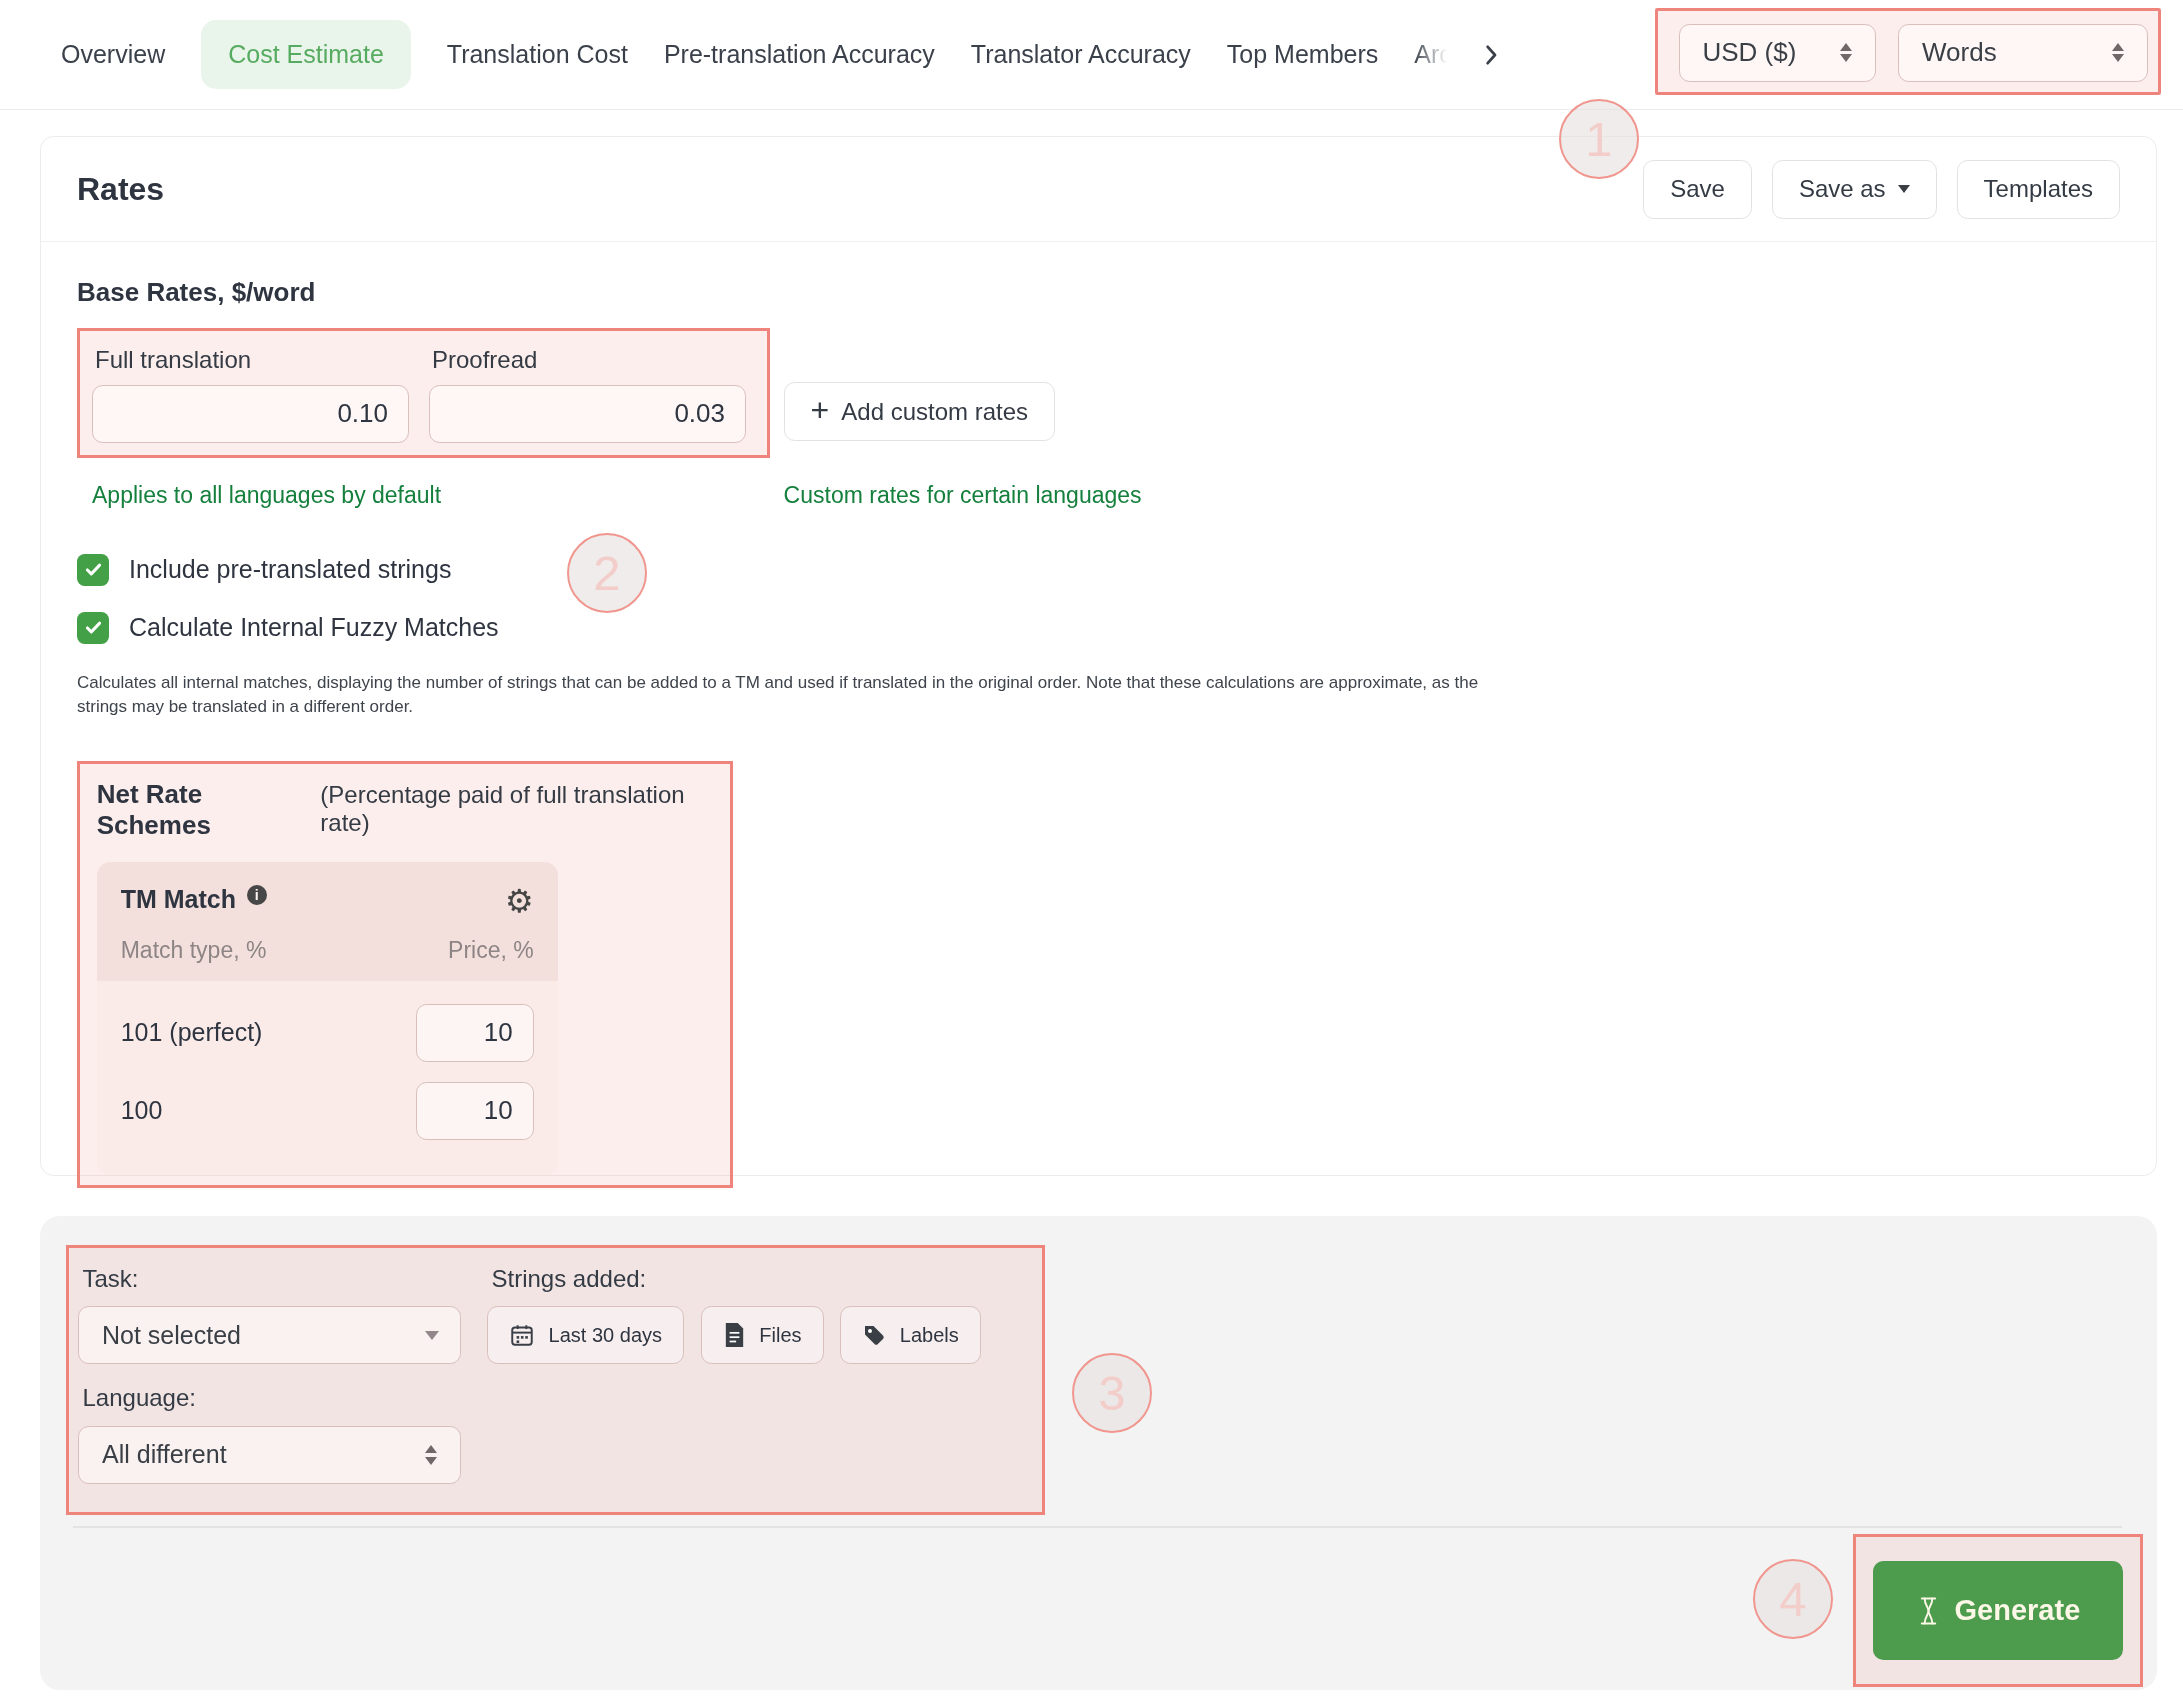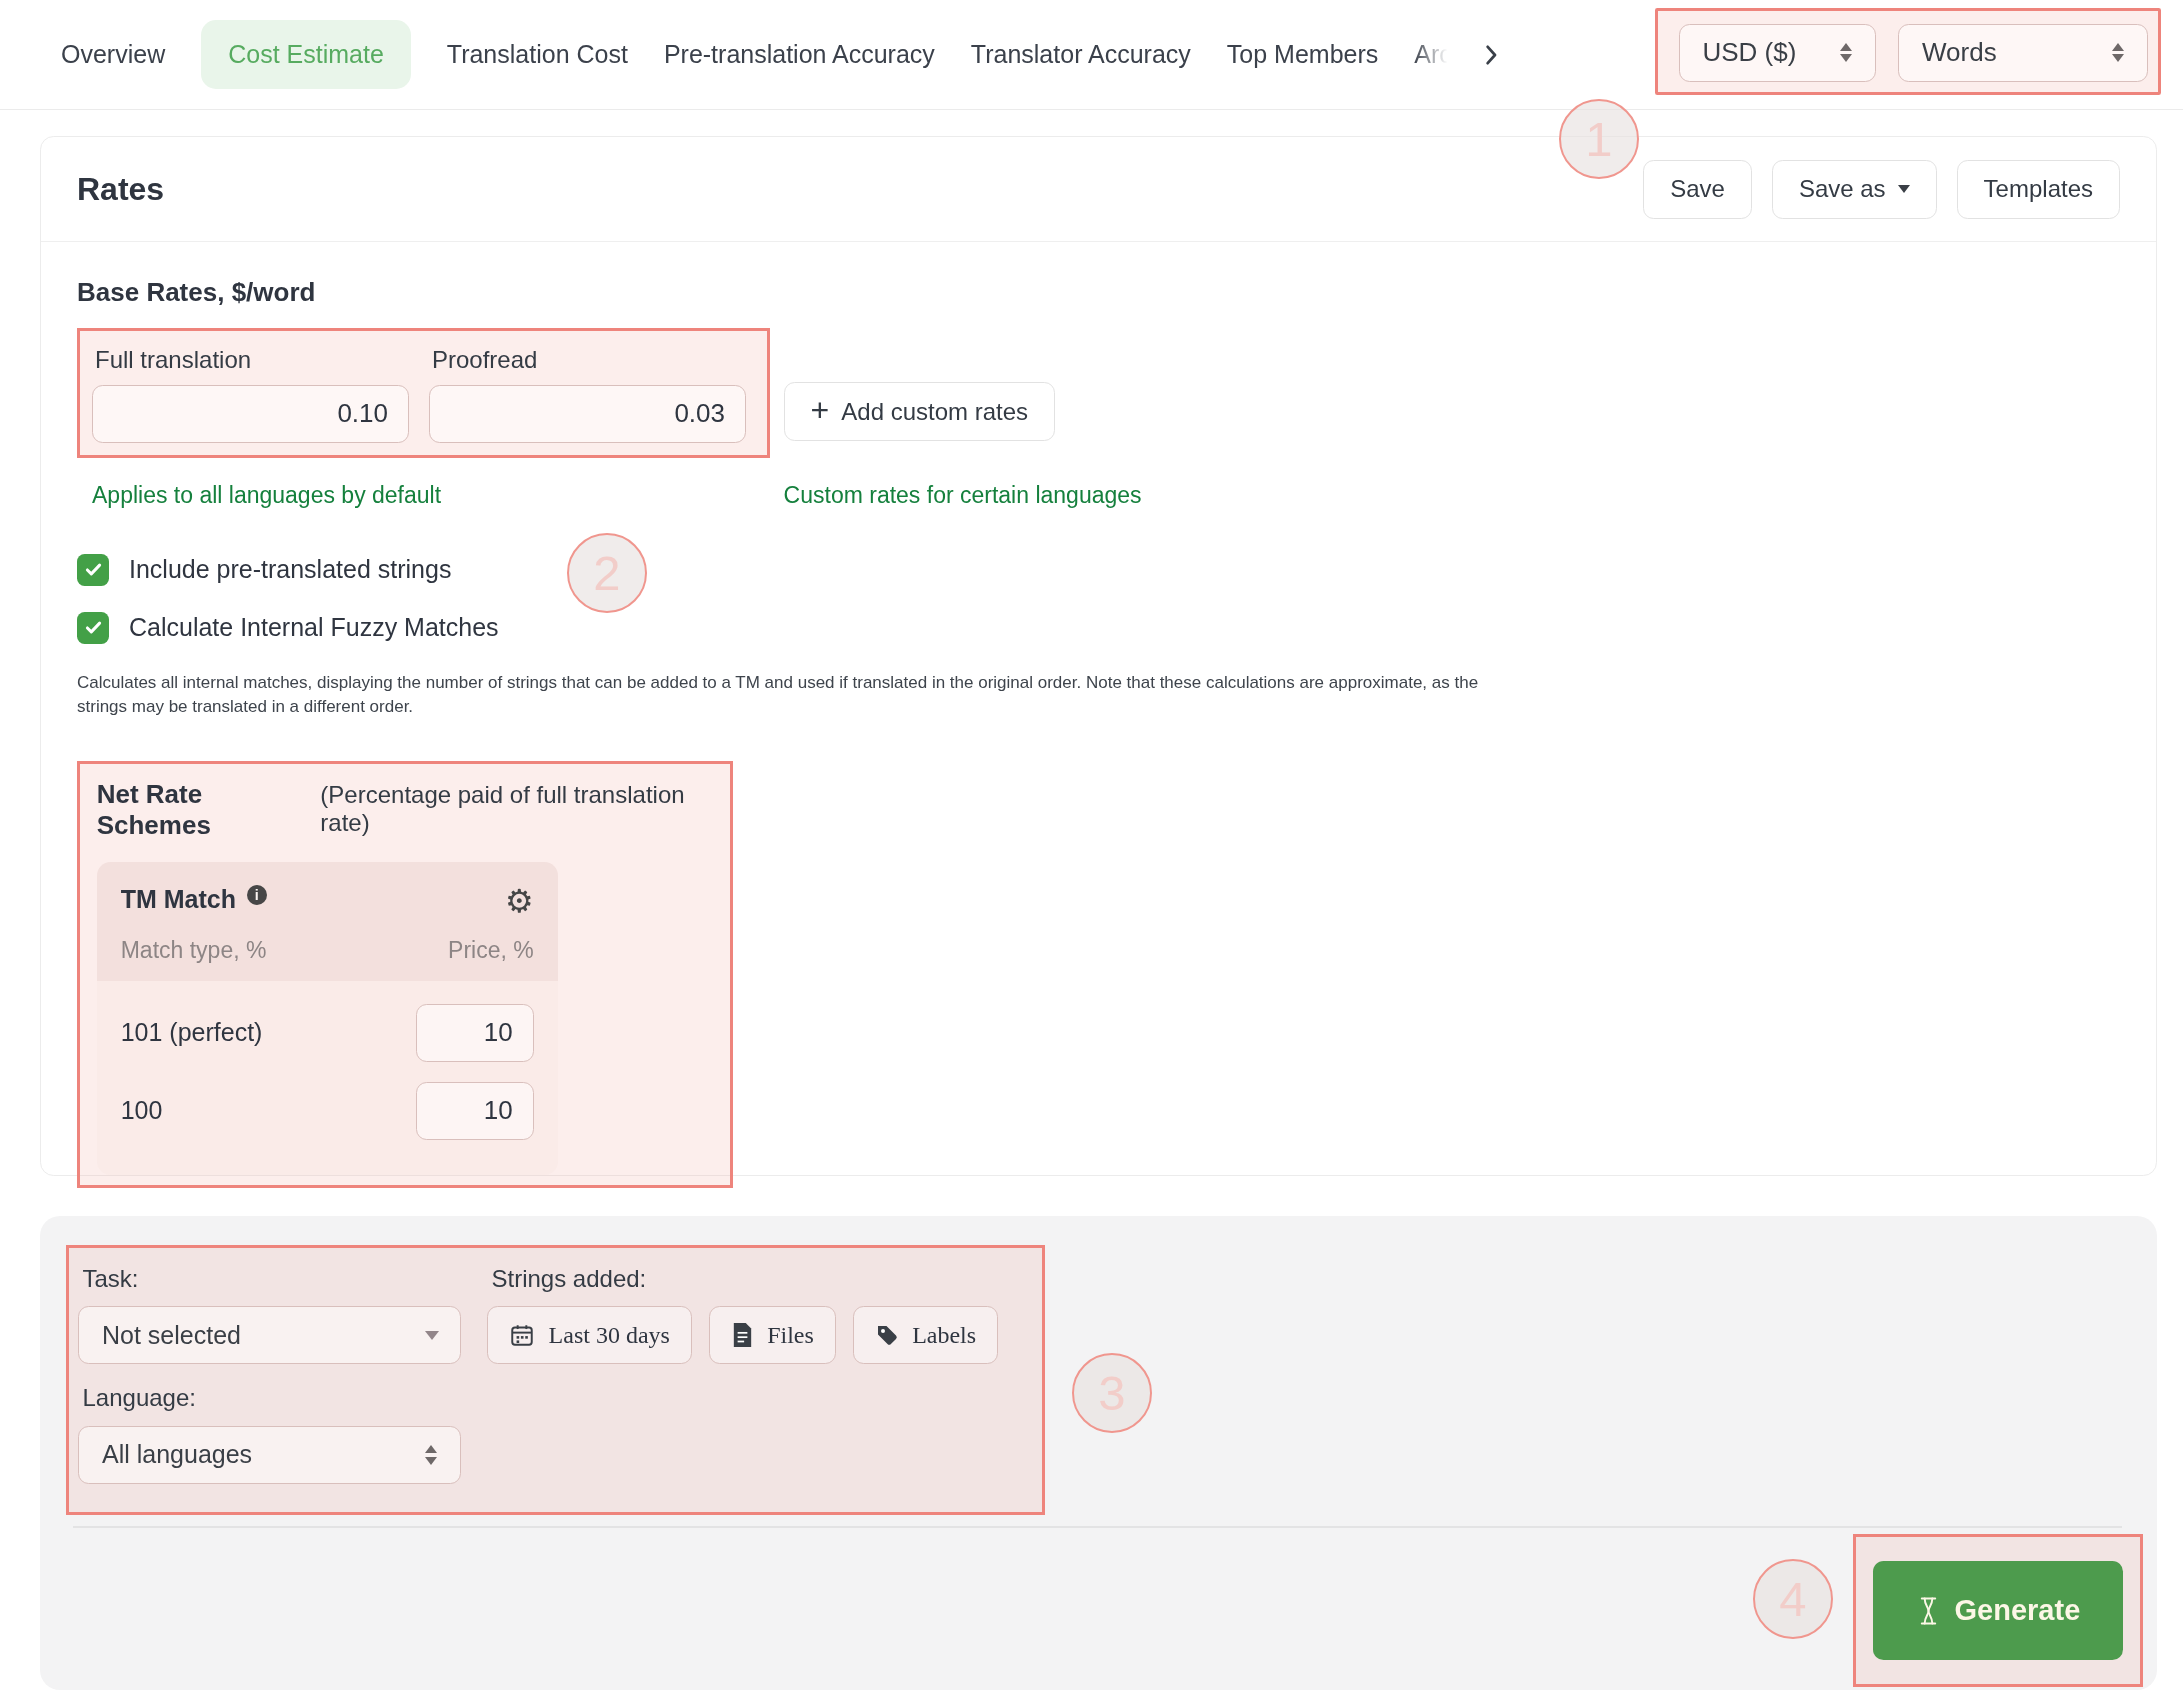--- a/index.html
+++ b/index.html
@@ -93,22 +93,22 @@
   
   .graypanel { position:absolute; left:40px; top:1216px; width:2117px; height:474px;
     background:#f3f3f4; border-radius:20px; }
   .task-box { position:absolute; left:26px; top:29px; width:979px; height:270px; padding:9px 15px 18px 9px; }
   .trow { display:flex; gap:26px; }
   .tlabel { font-size:24px; color:#343b44; margin:7.6px 0 13.6px 4.5px; }
   .task-select { width:383px; height:58px; }
   .task-select .sel-label { font-size:25px; }
   .filters { display:flex; gap:16.7px; }
   .fbtn { height:58px; padding:0 21px; border:1.5px solid #d9bfbc; background:rgba(255,255,255,0.42);
-    border-radius:10.6px; display:flex; align-items:center; gap:13.6px; font-size:24px; color:#2f3540;
-    cursor:pointer; font-family:Liberation Serif, serif; }
+    border-radius:10.6px; display:flex; align-items:center; gap:13.6px; font-size:20px; color:#2f3540;
+    cursor:pointer; font-family:Liberation Sans, sans-serif; }
   .lang-group { margin-top:20px; }
   .gdivider { position:absolute; left:33px; right:35px; top:310px; height:1.5px; background:#e3e3e4; }
   .gen-box { position:absolute; right:13.6px; top:318px; width:290px; height:153px;
     display:flex; align-items:center; justify-content:center; }
   .generate { width:250px; height:99px; background:var(--generate-green); border:none; border-radius:10.6px;
     display:flex; align-items:center; justify-content:center; gap:15px; cursor:pointer;
     color:#fcf7e6; font-size:29px; font-weight:600; font-family:inherit; }
 
   svg { display:block; }
 </style>
@@ -301,21 +301,21 @@
                 </svg>
               </span>
               <span>Labels</span>
             </button>
           </div>
         </div>
       </div>
       <div class="lang-group">
         <div class="tlabel">Language:</div>
         <div class="pselect task-select">
-          <span class="sel-label">All languages</span>
+          <span class="sel-label">All different</span>
           <span class="updown">
               <i class="up"></i>
               <i class="dn"></i>
             </span>
         </div>
       </div>
     </div>
 
     <div class="gdivider"></div>
 

